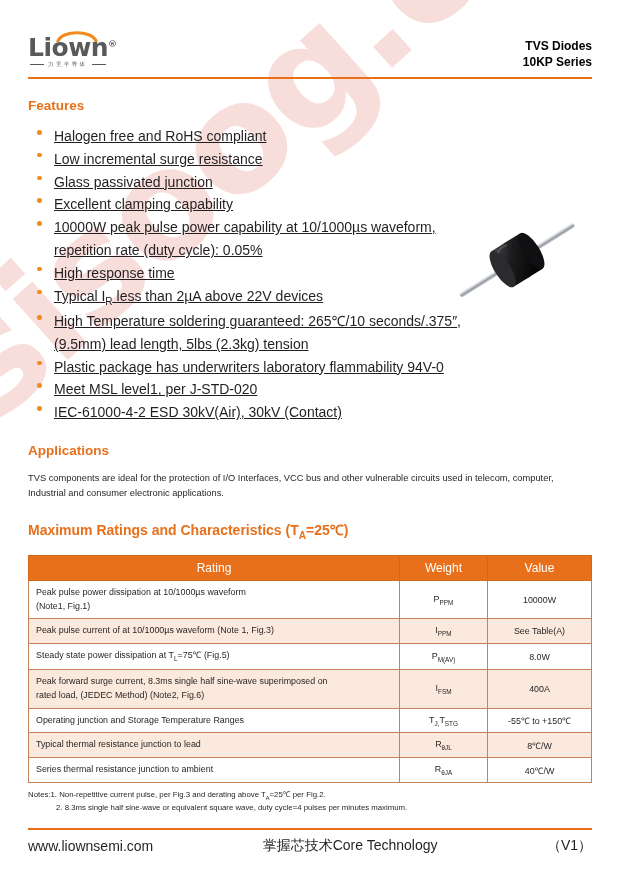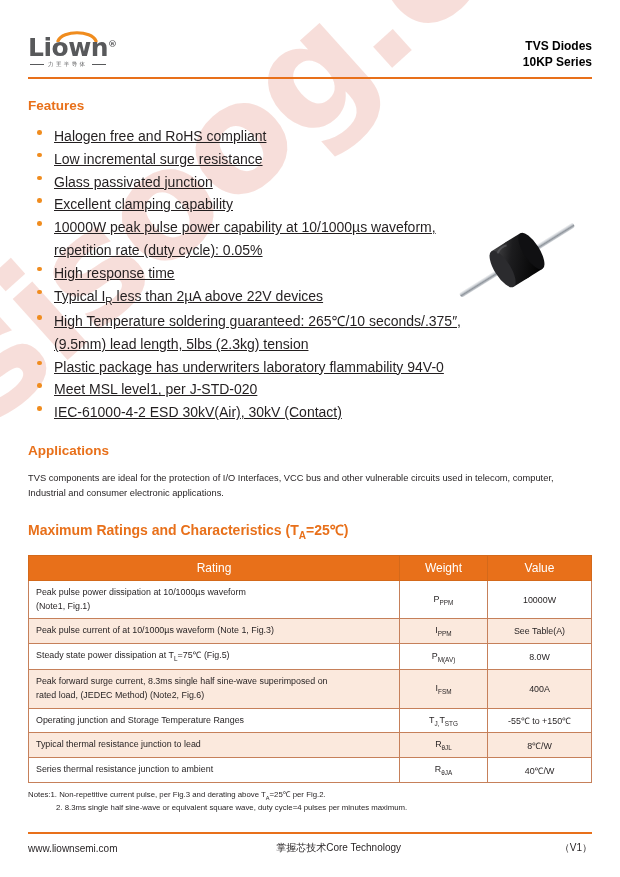--- a/index.html
+++ b/index.html
@@ -229,21 +229,21 @@
     bottom: 22px;
   }
   .footer-rule {
     height: 1.6px;
     background: #e8701a;
   }
   .footer {
     display: flex;
     align-items: center;
     justify-content: space-between;
-    font-size: 10px;
+    font-size: 14px;
     color: #231f20;
     padding-top: 7px;
   }
   .footer .mid { flex: 1; text-align: center; }
 </style>
 </head>
 <body>
 
 <div class="watermark">
   <div class="watermark-text">sisoog.com</div>

